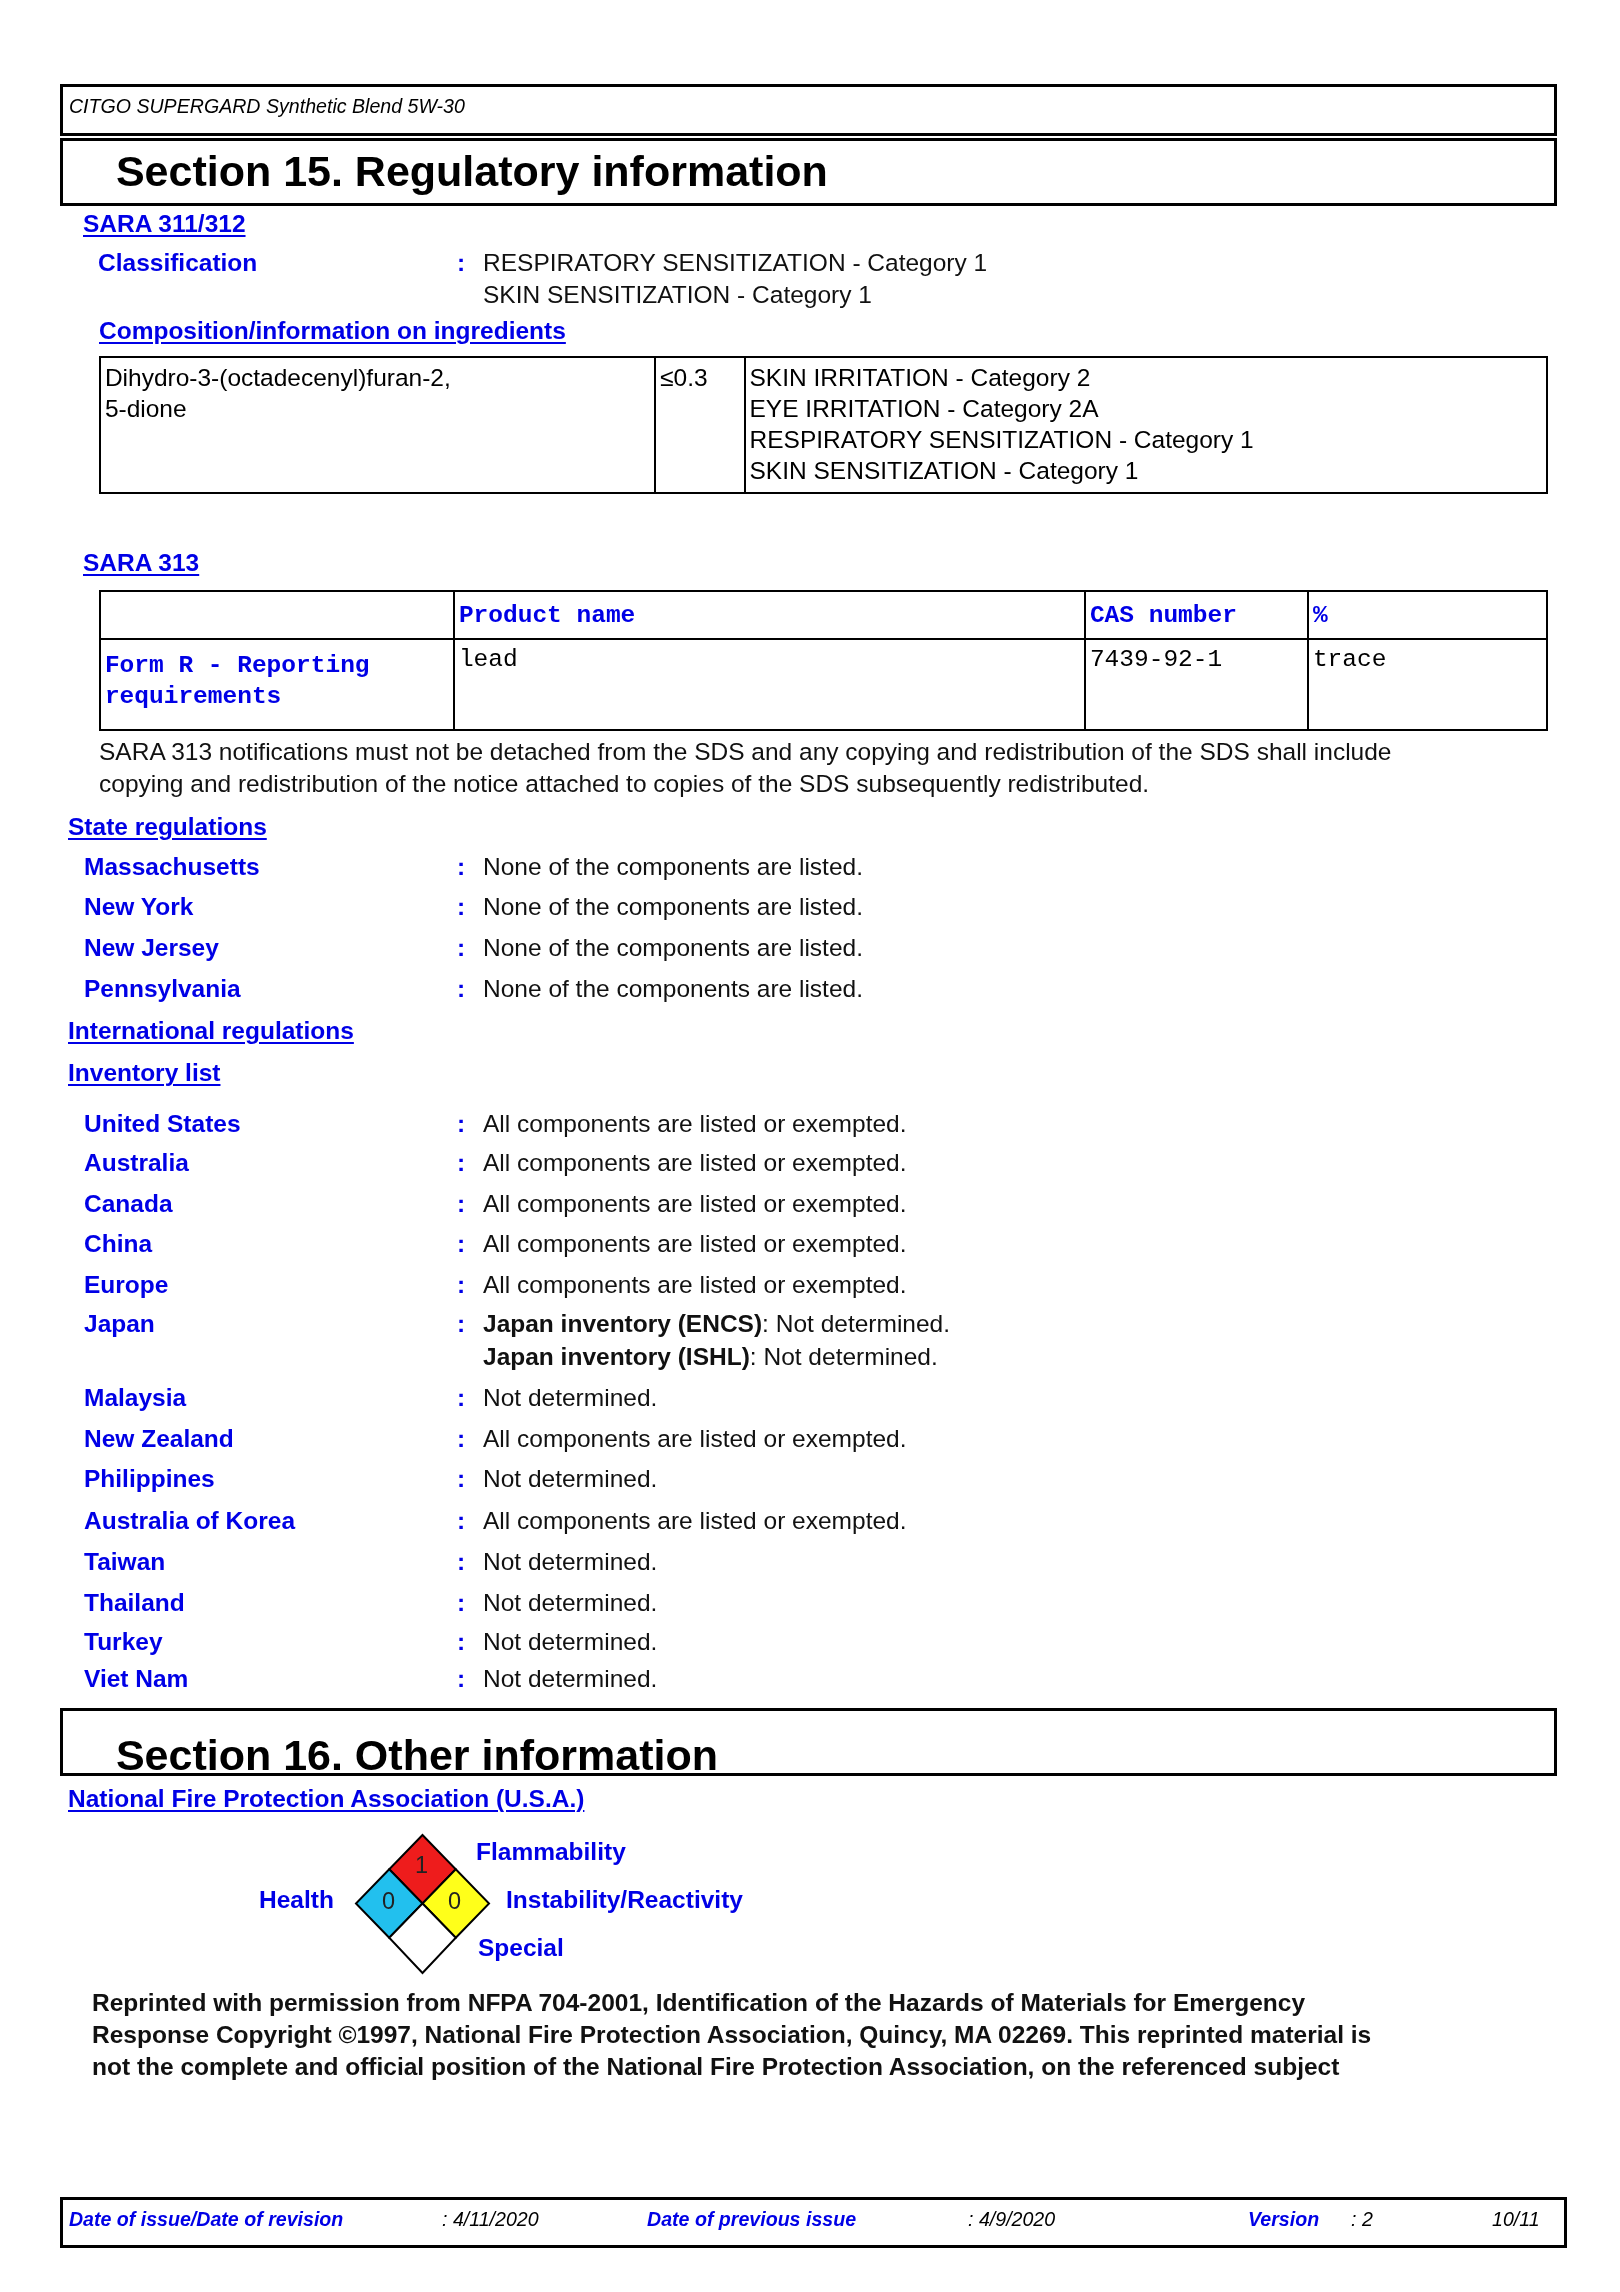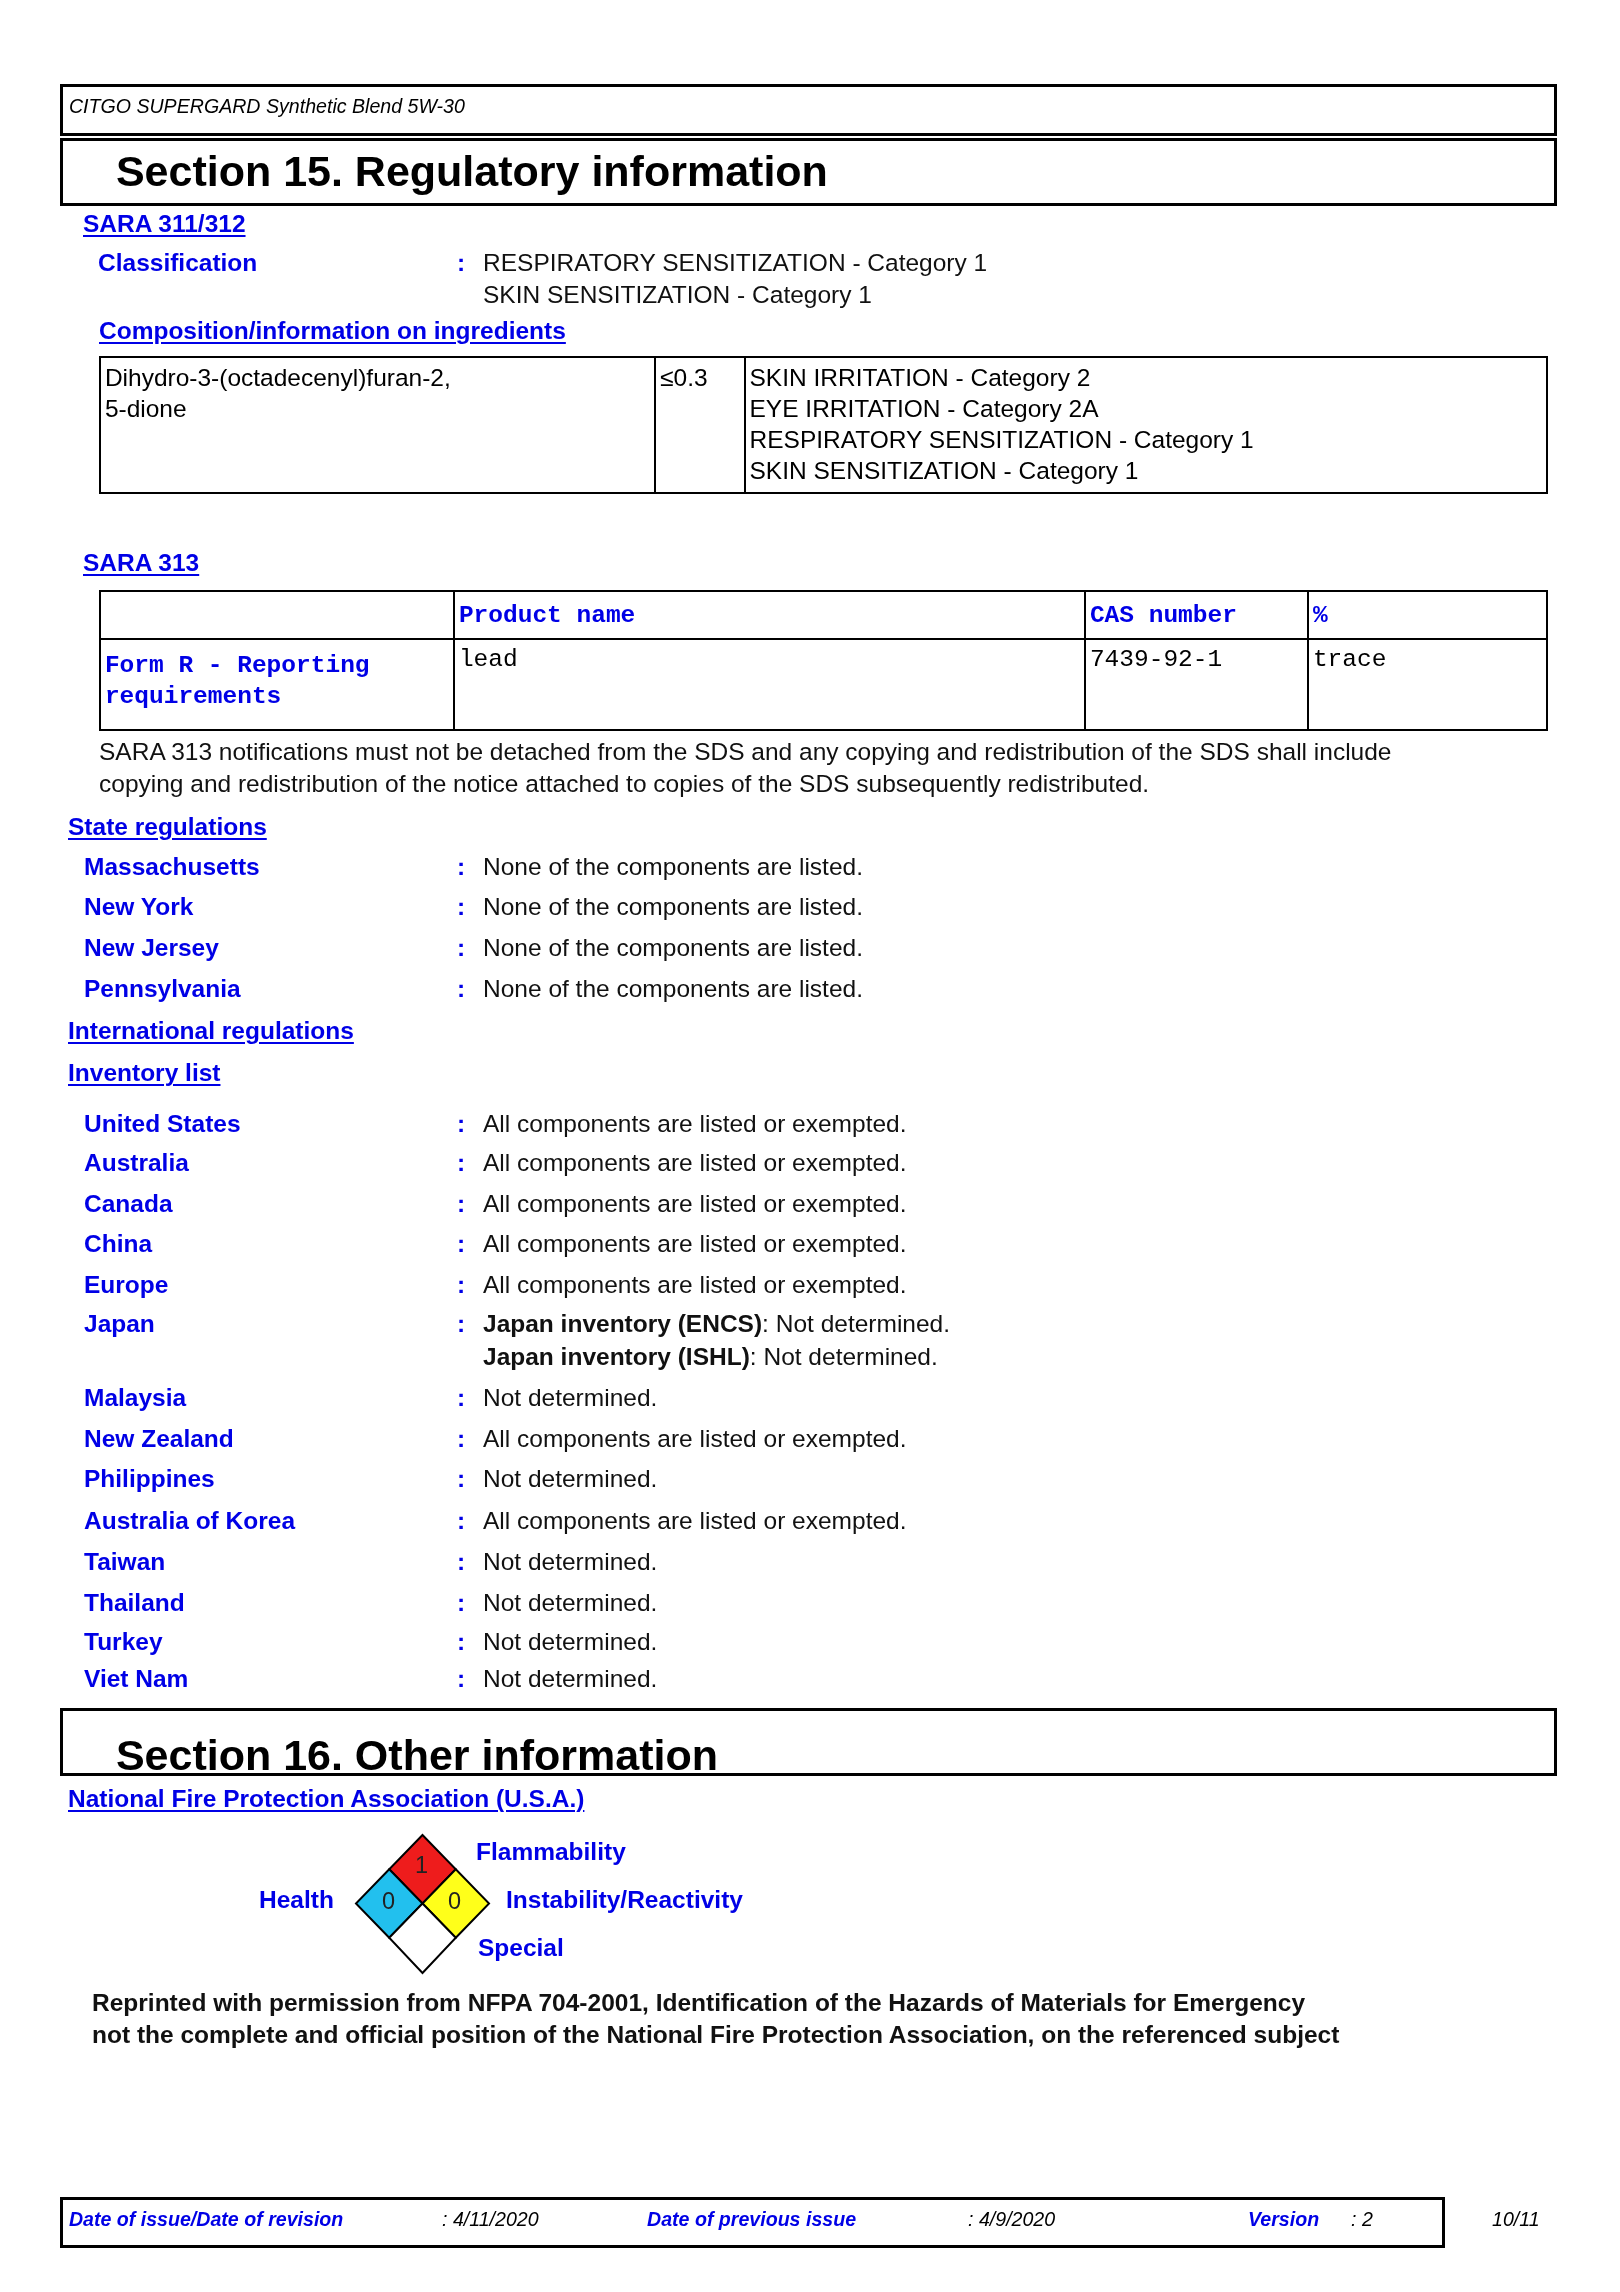--- a/index.html
+++ b/index.html
@@ -179,24 +179,25 @@
   <span class="abs" style="left:94px; top:56px; font-size:23.5px; line-height:25.5px; color:#222;">0</span>
   <span class="abs" style="left:61px; top:92px; font-size:23.5px; line-height:25.5px; color:#222;"></span>
 </div>
 <span class="abs lbl" style="left:476px; top:1837px;">Flammability</span>
 <span class="abs lbl" style="left:259px; top:1885px;">Health</span>
 <span class="abs lbl" style="left:506px; top:1885px;">Instability/Reactivity</span>
 <span class="abs lbl" style="left:478px; top:1933px;">Special</span>
 
 <div class="reprint">
   <div>Reprinted with permission from NFPA 704-2001, Identification of the Hazards of Materials for Emergency</div>
+  <div>Response Copyright ©1997, National Fire Protection Association, Quincy, MA 02269. This reprinted material is</div>
   <div>not the complete and official position of the National Fire Protection Association, on the referenced subject</div>
 </div>
 
-<div class="box" style="left:60px; top:2197px; width:1385px; height:51px;">
+<div class="box" style="left:60px; top:2197px; width:1507px; height:51px;">
   <span class="abs foot foot-lbl" style="left:5.9px; top:7.8px;">Date of issue/Date of revision</span>
   <span class="abs foot" style="left:379px; top:7.8px;">: 4/11/2020</span>
   <span class="abs foot foot-lbl" style="left:584px; top:7.8px;">Date of previous issue</span>
   <span class="abs foot" style="left:905px; top:7.8px;">: 4/9/2020</span>
   <span class="abs foot foot-lbl" style="left:1185px; top:7.8px;">Version</span>
   <span class="abs foot" style="left:1288px; top:7.8px;">: 2</span>
   <span class="abs foot" style="left:1429px; top:7.8px;">10/11</span>
 </div>
 
 

